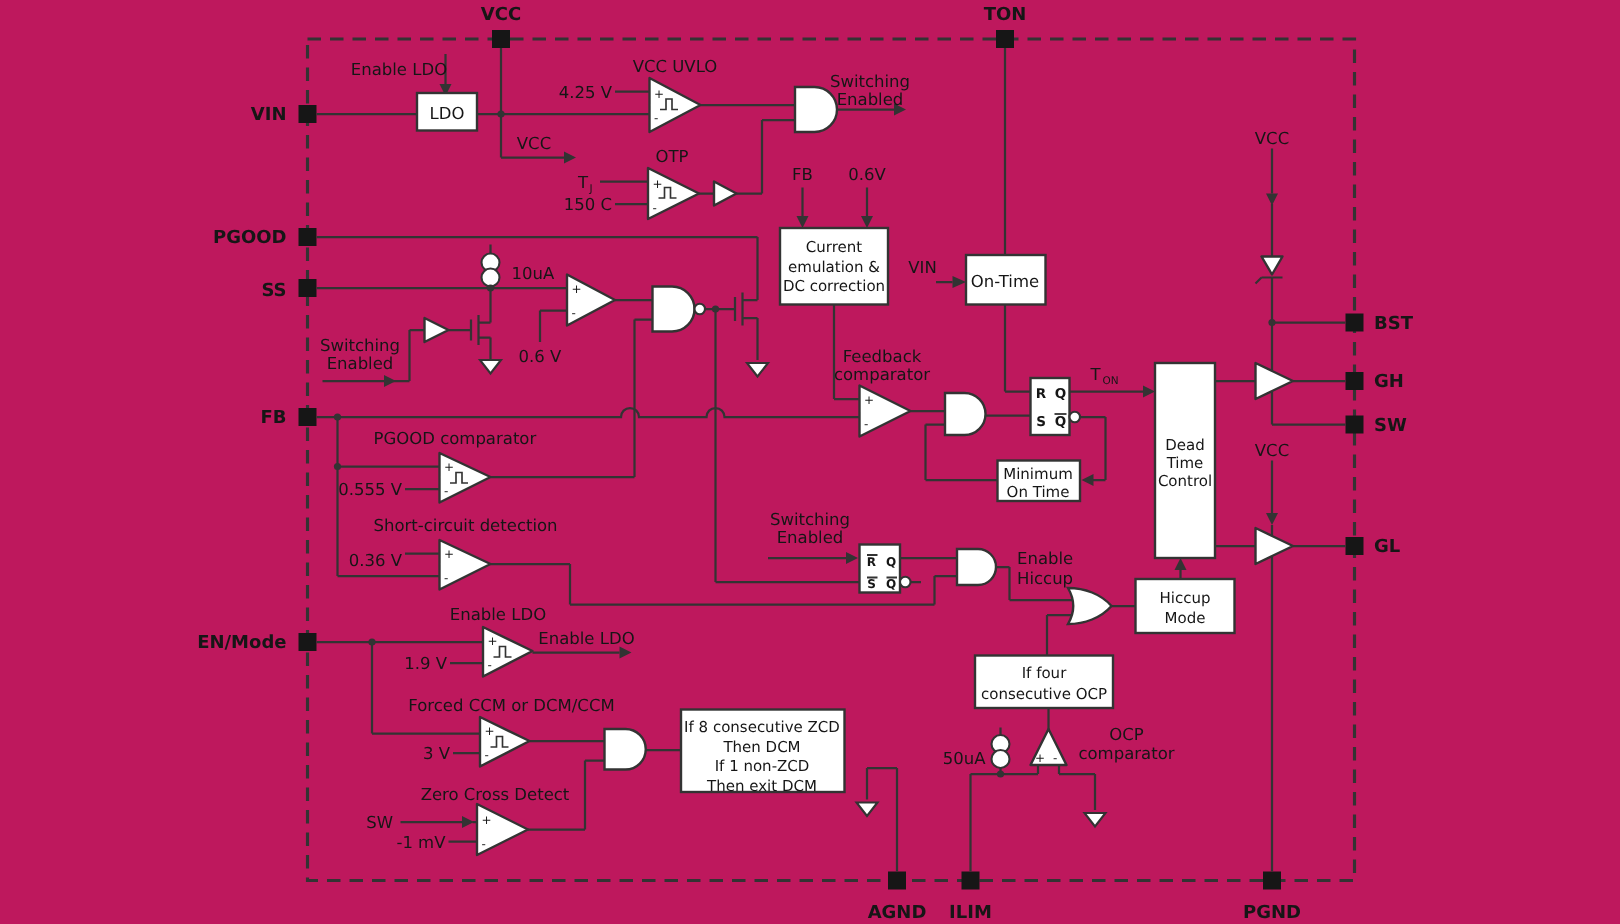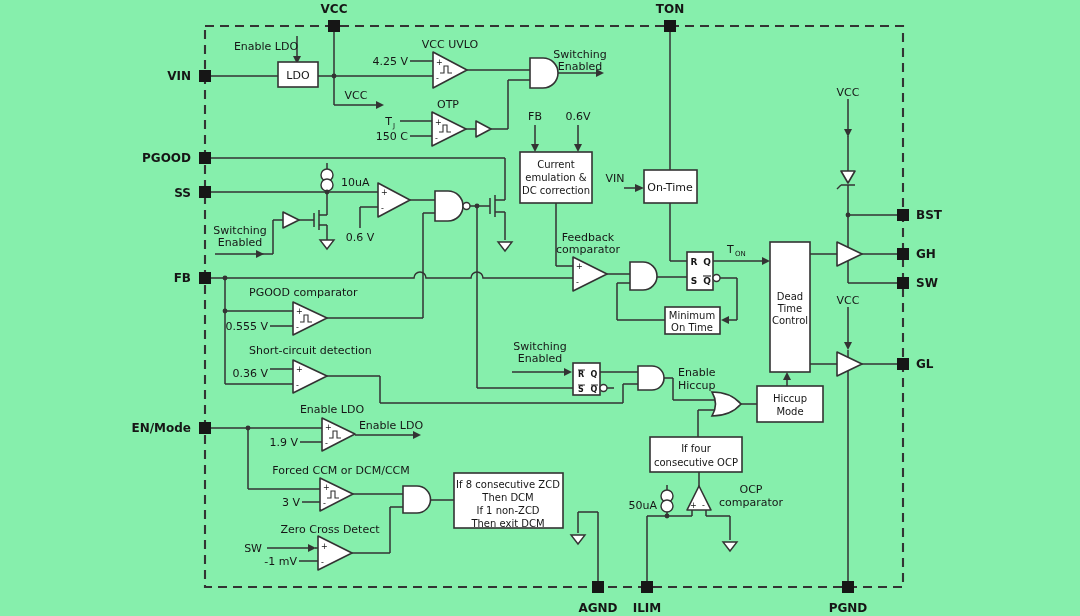--- a/index.html
+++ b/index.html
@@ -1,16 +1,16 @@
 <!DOCTYPE html>
 <html><head>
 <meta charset="utf-8">
 <style>
   html,body{margin:0;padding:0;background:#fff;}
-  .stage{width:1080px;height:616px;position:relative;background:#86efac;overflow:hidden;}
+  .stage{width:1080px;height:616px;position:relative;background:#be185d;overflow:hidden;}
   svg{display:block;}
   .wire{stroke:#333;stroke-width:1.5;fill:none;}
   .box{stroke:#333;stroke-width:1.6;fill:#fff;}
   .gate{stroke:#333;stroke-width:1.6;fill:#fff;}
   .tri{stroke:#333;stroke-width:1.6;fill:#fff;stroke-linejoin:round;}
   .pinsq{fill:#161616;}
   .dot{fill:#333;}
   .head{fill:#333;stroke:none;}
   .gnd{stroke:#333;stroke-width:1.4;fill:#fff;}
   .bub{stroke:#333;stroke-width:1.4;fill:#fff;}

